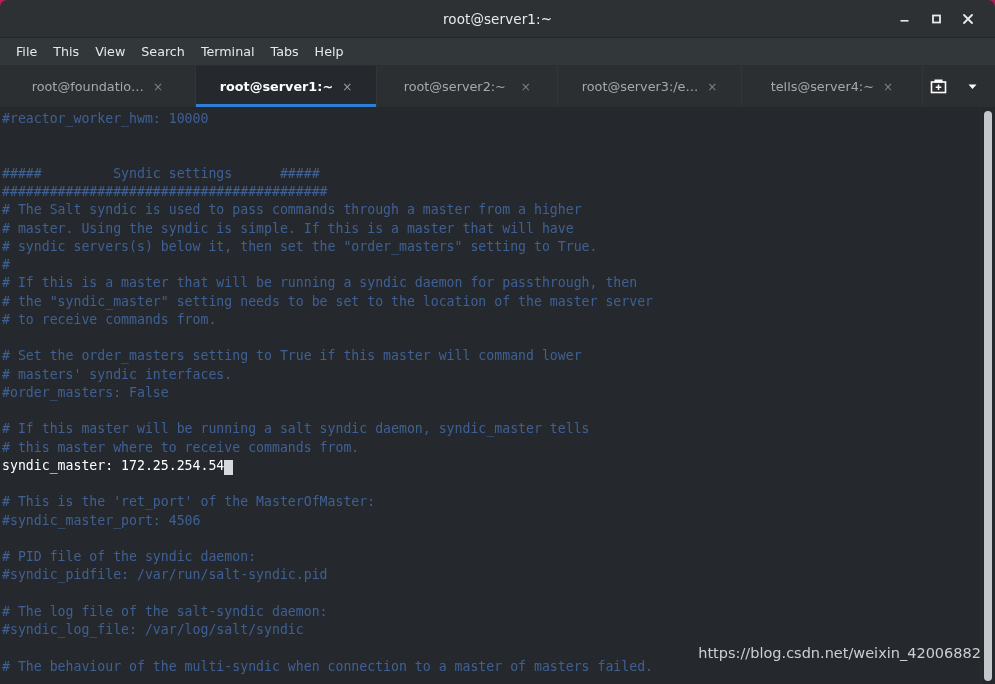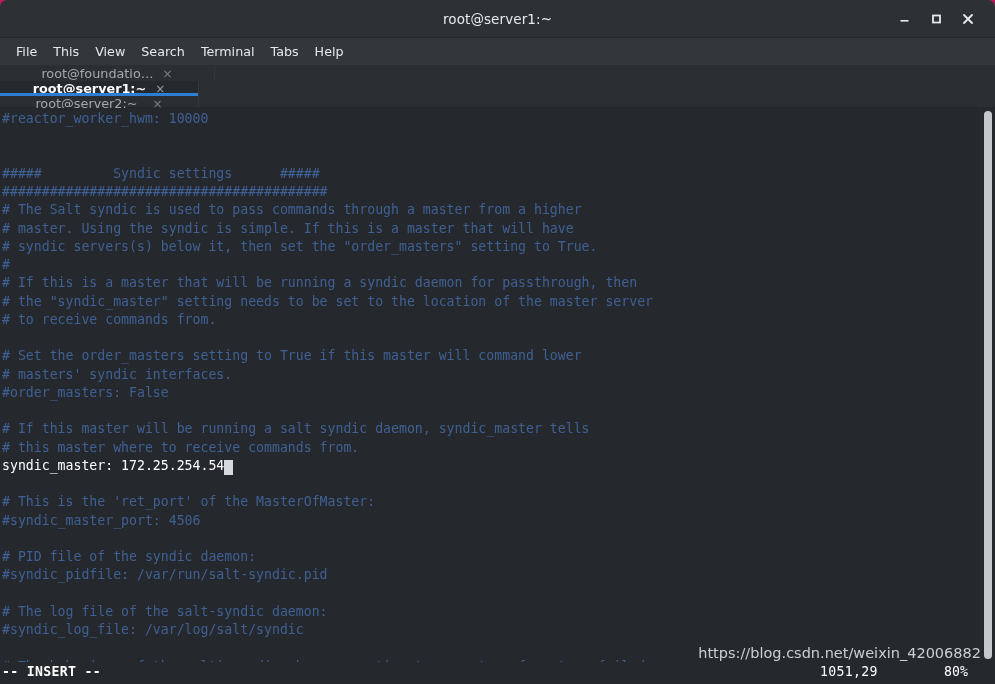--- a/index.html
+++ b/index.html
@@ -84,21 +84,20 @@
   }
 
   
   .tabbar {
     height: 41px;
     min-height: 41px;
     background: #2b2f32;
     display: flex;
     align-items: stretch;
     border-bottom: 1px solid #24282b;
-    flex-direction: column;
   }
   .tab {
     display: flex;
     align-items: center;
     justify-content: center;
     gap: 9px;
     padding: 0 14px;
     position: relative;
     min-width: 0;
     cursor: default;
@@ -325,20 +324,15 @@
 
   <div class="terminal">
     <div class="term-body">
       <div class="term-lines"><div class="tl">#reactor_worker_hwm: 10000</div><div class="tl">&nbsp;</div><div class="tl">&nbsp;</div><div class="tl">#####         Syndic settings      #####</div><div class="tl">#########################################</div><div class="tl"># The Salt syndic is used to pass commands through a master from a higher</div><div class="tl"># master. Using the syndic is simple. If this is a master that will have</div><div class="tl"># syndic servers(s) below it, then set the "order_masters" setting to True.</div><div class="tl">#</div><div class="tl"># If this is a master that will be running a syndic daemon for passthrough, then</div><div class="tl"># the "syndic_master" setting needs to be set to the location of the master server</div><div class="tl"># to receive commands from.</div><div class="tl">&nbsp;</div><div class="tl"># Set the order_masters setting to True if this master will command lower</div><div class="tl"># masters' syndic interfaces.</div><div class="tl">#order_masters: False</div><div class="tl">&nbsp;</div><div class="tl"># If this master will be running a salt syndic daemon, syndic_master tells</div><div class="tl"># this master where to receive commands from.</div><div class="tl hl">syndic_master: 172.25.254.54<span class="cursor"></span></div><div class="tl">&nbsp;</div><div class="tl"># This is the 'ret_port' of the MasterOfMaster:</div><div class="tl">#syndic_master_port: 4506</div><div class="tl">&nbsp;</div><div class="tl"># PID file of the syndic daemon:</div><div class="tl">#syndic_pidfile: /var/run/salt-syndic.pid</div><div class="tl">&nbsp;</div><div class="tl"># The log file of the salt-syndic daemon:</div><div class="tl">#syndic_log_file: /var/log/salt/syndic</div><div class="tl">&nbsp;</div><div class="tl"># The behaviour of the multi-syndic when connection to a master of masters failed.</div></div>
     </div>
     <div class="scrollbar">
       <div class="scroll-thumb"></div>
     </div>
   </div>
 
-  <div class="statusbar">
-    <span class="status-mode">-- INSERT --</span>
-    <span class="status-pos">1051,29</span>
-    <span class="status-pct">80%</span>
-  </div>
 
   <div class="watermark">https://blog.csdn.net/weixin_42006882</div>
 </div>
 
 </body></html>

